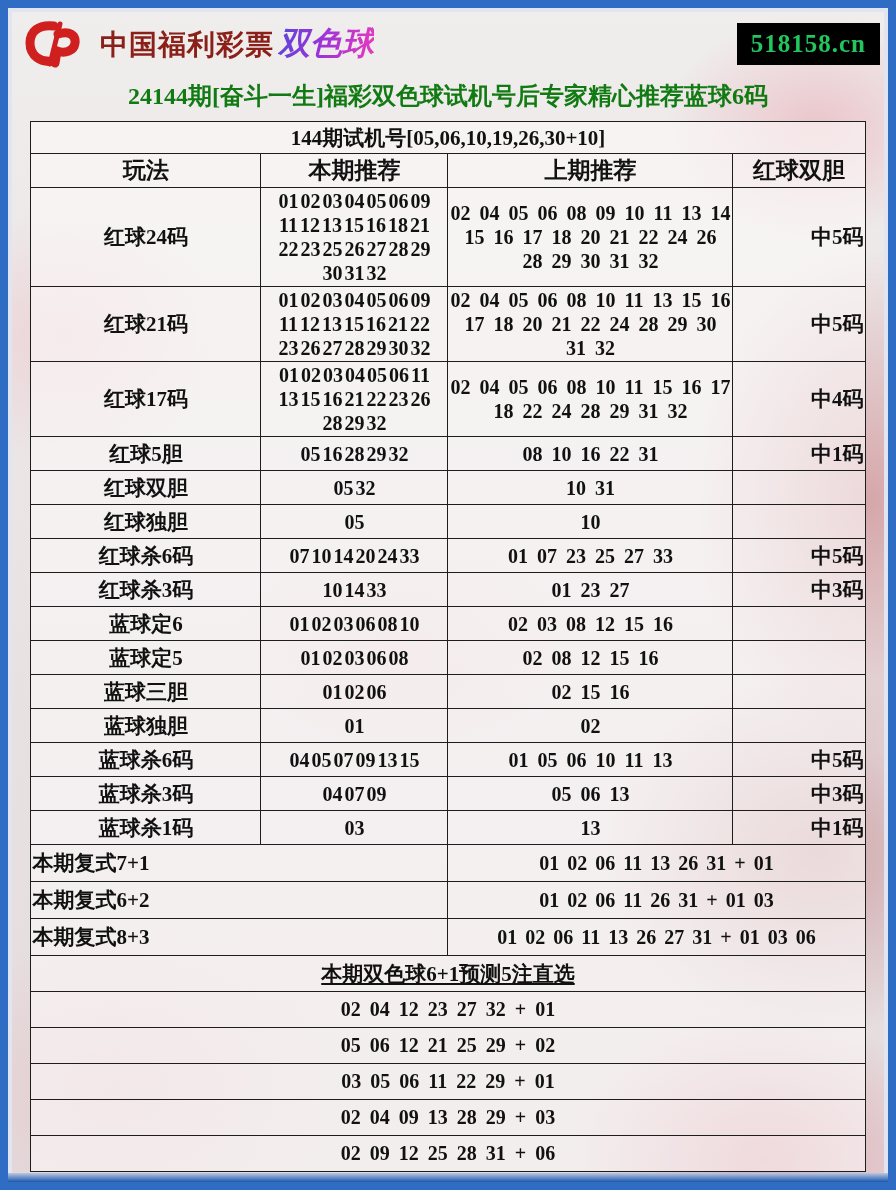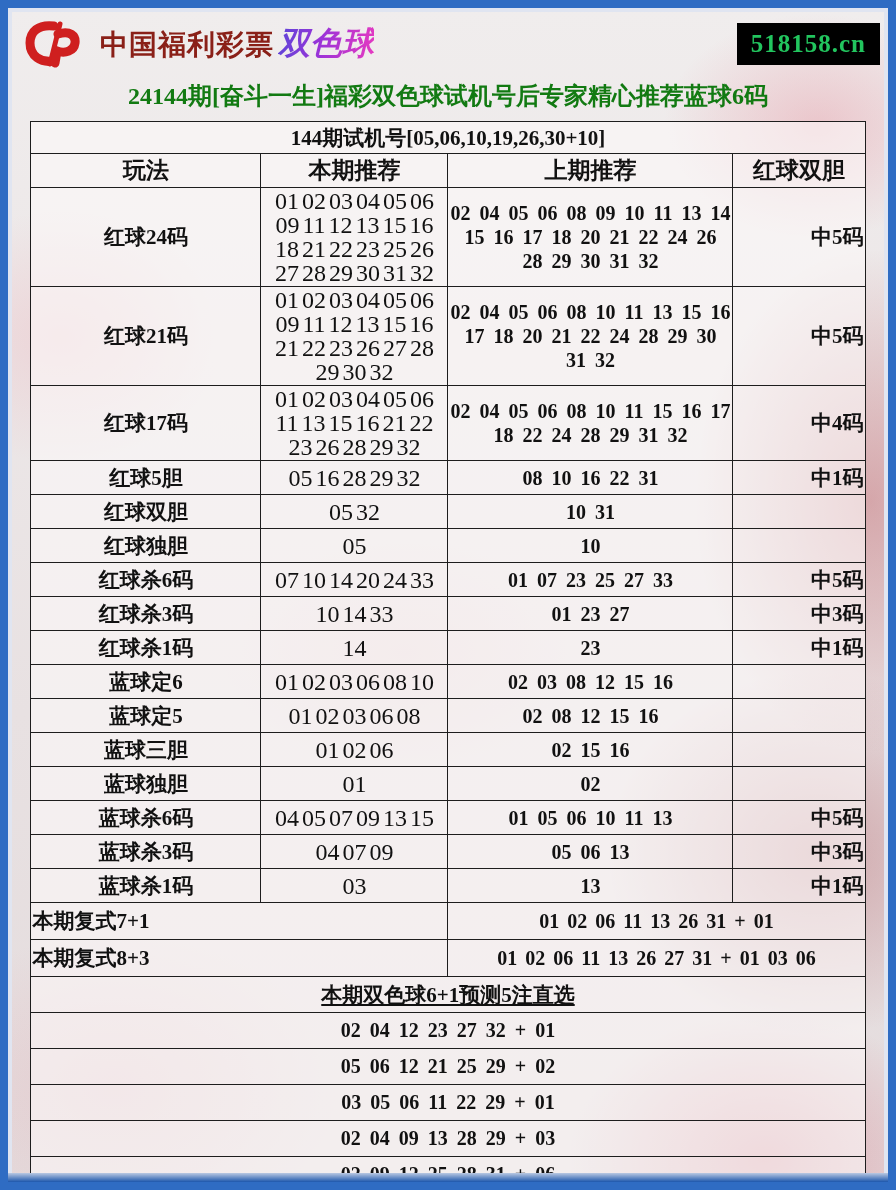--- a/index.html
+++ b/index.html
@@ -50,21 +50,21 @@
   table.main col.c3 { width:285px; }
   table.main col.c4 { width:132px; }
   table.main td, table.main th {
     border:1px solid #1d1d1d;
     background:rgba(252,248,248,.62);
     color:#111; overflow:hidden;
   }
   tr.info-row td { font-size:21px; font-weight:bold; text-align:center; height:31px; padding:0 2px; }
   tr.col-head th { font-size:23px; font-weight:bold; height:31px; }
   td.play { font-size:21px; font-weight:bold; text-align:center; height:33px; padding:0 2px; }
-  td.cur  { font-size:24px; font-weight:normal; text-align:center; line-height:24px; padding:1px 7px; word-spacing:-3px; letter-spacing:0; }
+  td.cur  { font-size:20px; font-weight:bold; text-align:center; line-height:24px; padding:1px 7px; word-spacing:-3px; letter-spacing:0; }
   td.prev { font-size:20px; font-weight:bold; text-align:center; line-height:24px; padding:1px 2px; word-spacing:4px; }
   td.res  { font-size:21px; font-weight:bold; text-align:right; }
   tr.fushi td.flabel { font-size:21px; font-weight:bold; text-align:left; height:34px; }
   tr.fushi td.fvalue { font-size:20px; font-weight:bold; text-align:center; word-spacing:3px; }
   tr.zx-head td { font-size:21px; font-weight:bold; text-align:center; height:33px;text-decoration:underline; }
   tr.zx td { font-size:20px; font-weight:bold; text-align:center; height:33px; word-spacing:4px; }
   .bottom-bar {
     position:absolute; left:0; right:0; bottom:0; height:9px;
     background:linear-gradient(180deg,#b9c8e2,#1d57ac);
   }
@@ -153,26 +153,20 @@
       <td class="prev">01 07 23 25 27 33</td>
       <td class="res">中5码</td>
     </tr>
     <tr>
       <td class="play">红球杀3码</td>
       <td class="cur">10 14 33</td>
       <td class="prev">01 23 27</td>
       <td class="res">中3码</td>
     </tr>
     <tr>
-      <td class="play">红球杀1码</td>
-      <td class="cur">14</td>
-      <td class="prev">23</td>
-      <td class="res">中1码</td>
-    </tr>
-    <tr>
       <td class="play">蓝球定6</td>
       <td class="cur">01 02 03 06 08 10</td>
       <td class="prev">02 03 08 12 15 16</td>
       <td class="res"></td>
     </tr>
     <tr>
       <td class="play">蓝球定5</td>
       <td class="cur">01 02 03 06 08</td>
       <td class="prev">02 08 12 15 16</td>
       <td class="res"></td>
@@ -206,20 +200,24 @@
       <td class="cur">03</td>
       <td class="prev">13</td>
       <td class="res">中1码</td>
     </tr>
 
     <tr class="fushi">
       <td class="flabel" colspan="2">本期复式7+1</td>
       <td class="fvalue" colspan="2">01 02 06 11 13 26 31 + 01</td>
     </tr>
     <tr class="fushi">
+      <td class="flabel" colspan="2">本期复式6+2</td>
+      <td class="fvalue" colspan="2">01 02 06 11 26 31 + 01 03</td>
+    </tr>
+    <tr class="fushi">
       <td class="flabel" colspan="2">本期复式8+3</td>
       <td class="fvalue" colspan="2">01 02 06 11 13 26 27 31 + 01 03 06</td>
     </tr>
 
     <tr class="zx-head">
       <td colspan="4">本期双色球6+1预测5注直选</td>
     </tr>
     <tr class="zx">
       <td colspan="4">02 04 12 23 27 32 + 01</td>
     </tr>

